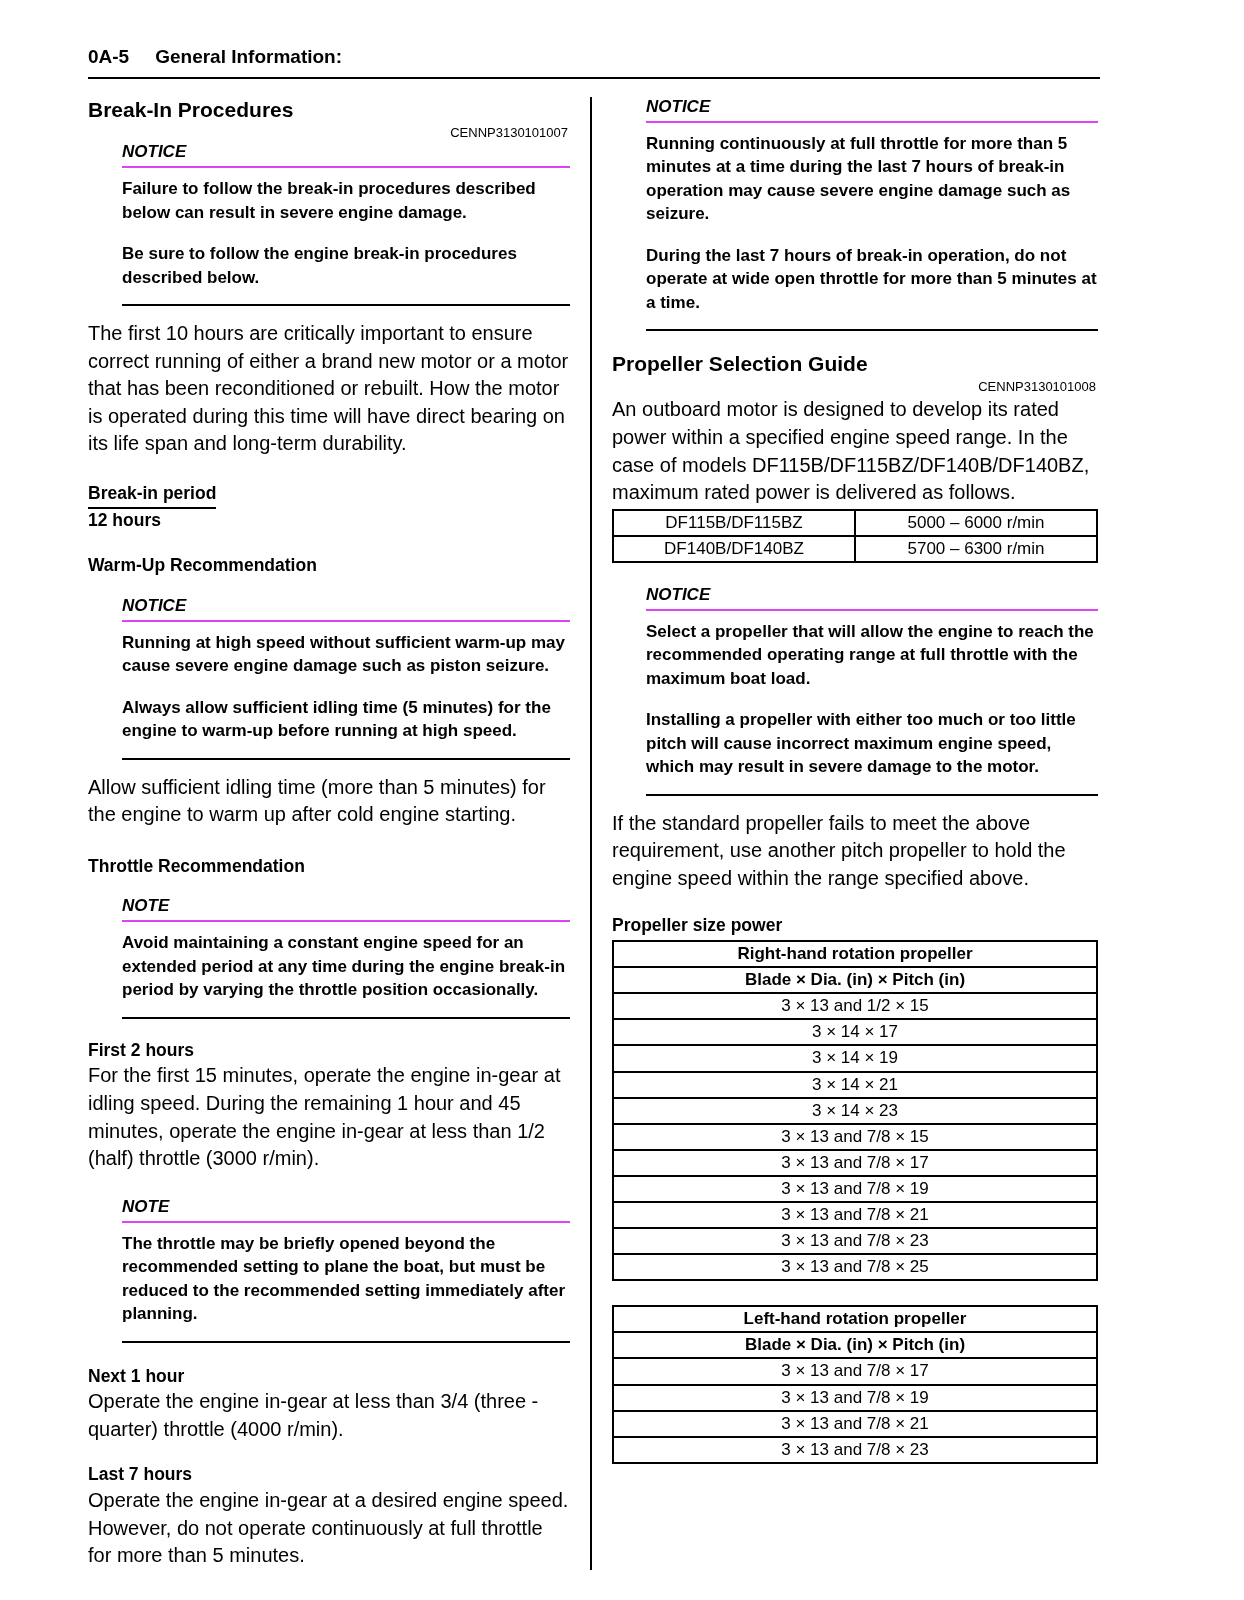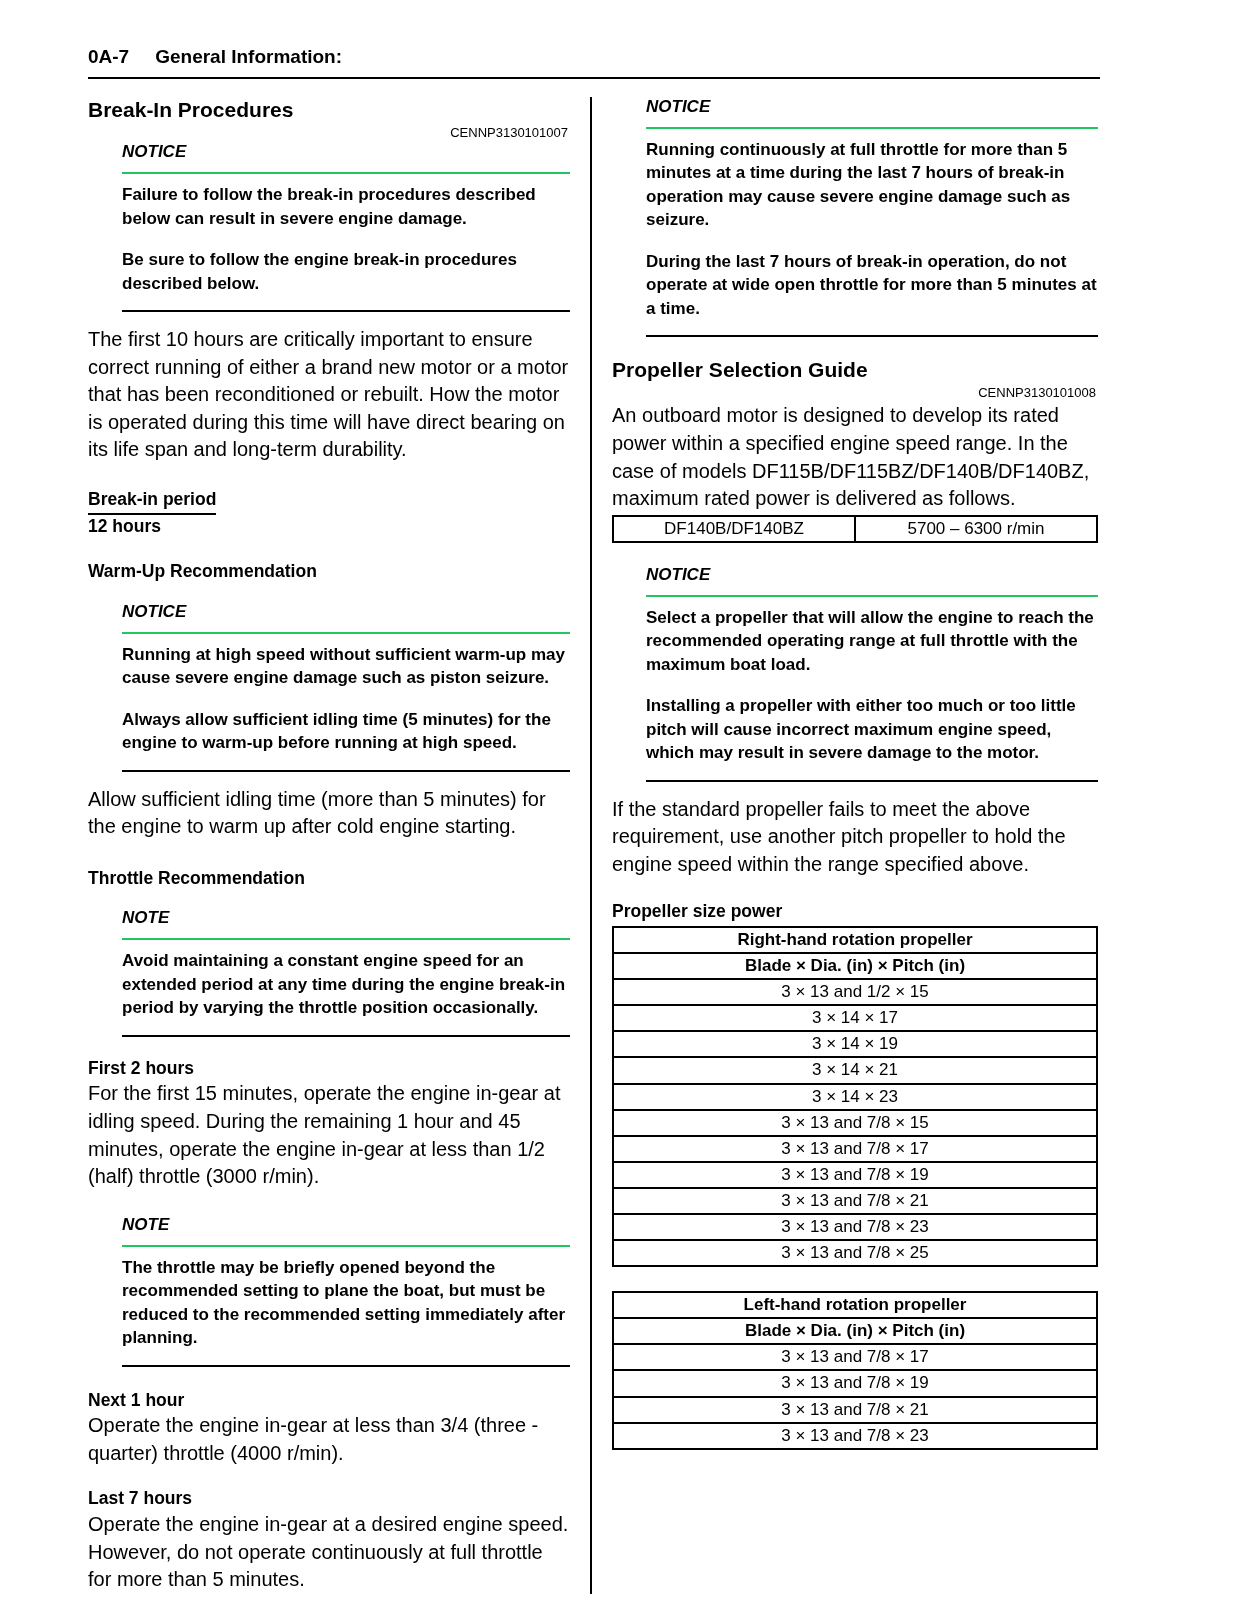--- a/index.html
+++ b/index.html
@@ -41,22 +41,22 @@
 
   
   .body-text { font-size: 20px; line-height: 1.38; }
 
   
   .callout { margin-left: 34px; }
   .callout-label {
     font-size: 17px;
     font-weight: bold;
     font-style: italic;
-    padding-bottom: 10px;
-    border-bottom: 2px solid #22c55e;
+    padding-bottom: 4px;
+    border-bottom: 2px solid #d946ef;
   }
   .callout-body {
     border-bottom: 2px solid #000;
     padding: 9px 0 15px;
   }
   .callout-body p {
     font-size: 17px;
     font-weight: bold;
     line-height: 1.38;
   }
@@ -87,21 +87,21 @@
   .mt-26 { margin-top: 26px; }
   .mt-2  { margin-top: 2px; }
 </style>
 </head>
 <body>
 
 <div class="page">
   <div class="content">
 
     <div class="page-header">
-      <span>0A-7</span>
+      <span>0A-5</span>
       <span>General Information:</span>
     </div>
 
     <div class="columns">
 
       <div class="col-left">
 
         <h1 class="section-title">Break-In Procedures</h1>
         <div class="ref-code">CENNP3130101007</div>
 
@@ -177,20 +177,24 @@
           </div>
         </div>
 
         <h1 class="section-title mt-20">Propeller Selection Guide</h1>
         <div class="ref-code">CENNP3130101008</div>
 
         <p class="body-text">An outboard motor is designed to develop its rated power within a specified engine speed range. In the case of models DF115B/DF115BZ/DF140B/DF140BZ, maximum rated power is delivered as follows.</p>
 
         <table class="spec-table mt-2">
           <tbody>
+            <tr>
+              <td>DF115B/DF115BZ</td>
+              <td>5000 – 6000 r/min</td>
+            </tr>
             <tr>
               <td>DF140B/DF140BZ</td>
               <td>5700 – 6300 r/min</td>
             </tr>
           </tbody>
         </table>
 
         <div class="callout mt-22">
           <div class="callout-label">NOTICE</div>
           <div class="callout-body">

